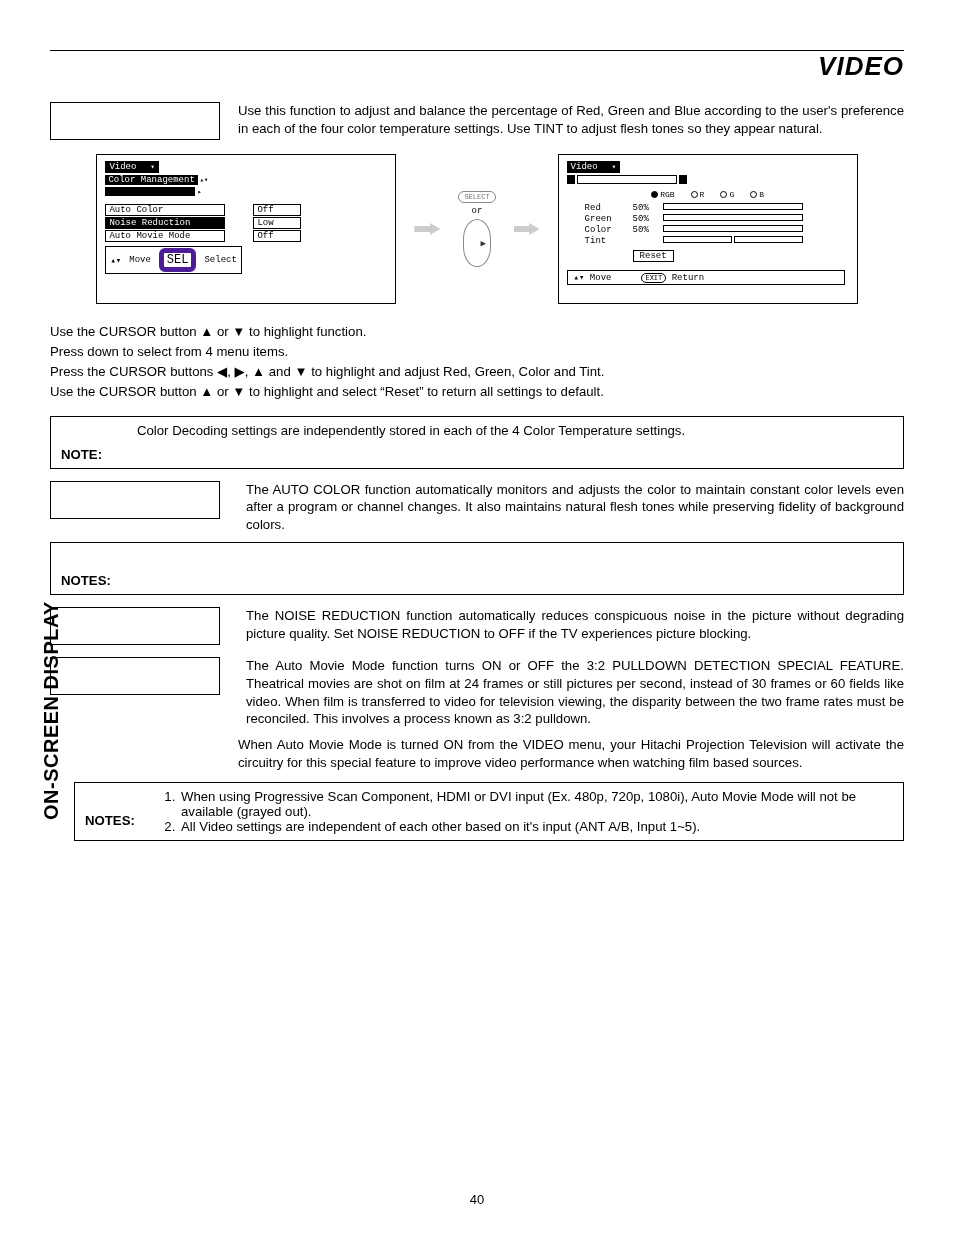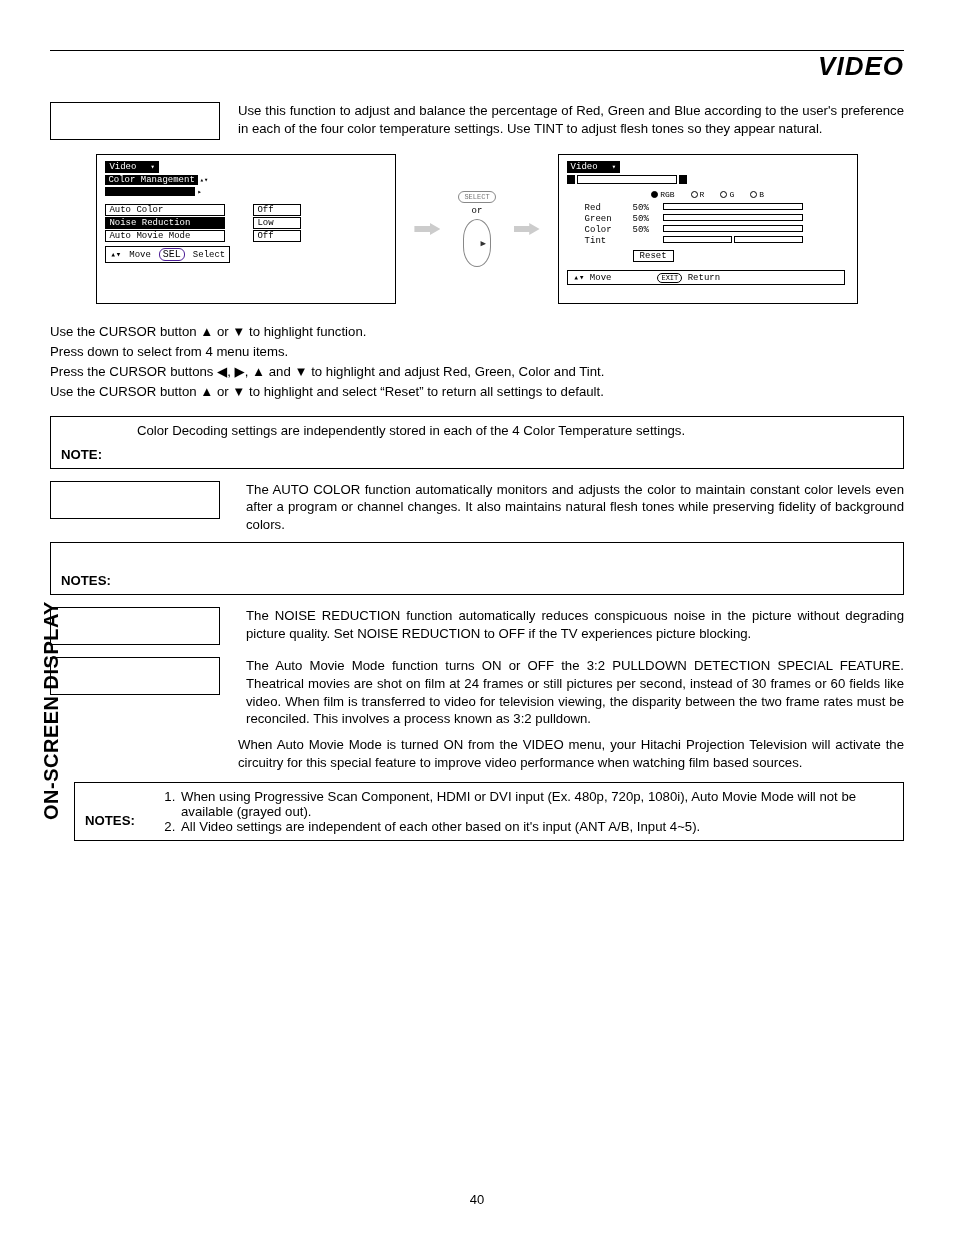--- a/index.html
+++ b/index.html
@@ -66,21 +66,21 @@
     border: 1px solid #000; padding: 0 3px; display: inline-block;
   }
   .osd .sub-hl { background:#000; color:#fff; padding:0 3px; display:inline-block; }
   .osd .sel-mark { font-size:7px; }
   .osd-list { margin-top: 8px; }
   .osd-item { display:flex; align-items:center; margin:1px 0; }
   .osd-item-label { width: 120px; border:1px solid #000; padding:0 3px; }
   .osd-item-label.hl { background:#000; color:#fff; border-color:#000; }
   .osd-item-val { border:1px solid #000; padding:0 3px; margin-left: 28px; width:48px; text-align:left;}
   .osd-foot { border:1px solid #000; padding:1px 4px; margin-top:3px; display:inline-flex; gap:8px; align-items:center;}
-  .osd-foot .pill { border:1px solid #4c1d95; border-radius:6px; padding:0 3px; font-size:10px;}
+  .osd-foot .pill { border:5px solid #4c1d95; border-radius:6px; padding:0 3px; font-size:12px;}
   .arrow-r {
     width: 26px; height: 12px; background:#ccc;
     clip-path: polygon(0 25%, 60% 25%, 60% 0, 100% 50%, 60% 100%, 60% 75%, 0 75%);
   }
   .mid-stack { display:flex; flex-direction:column; align-items:center; font-family:"Courier New",monospace; font-size:9px; gap:3px;}
   .select-btn { border:1.5px solid #888; border-radius:10px; padding:1px 5px; font-size:7px; color:#777;}
   .joystick {
     width:28px; height:48px; border:1px solid #888; border-radius:14px/20px;
     display:flex; align-items:center; justify-content:flex-end; padding-right:4px; color:#333; font-size:9px;
   }
@@ -92,21 +92,21 @@
   .radio-opt .dot.filled { background:#000; }
   .val-row { display:flex; align-items:flex-start; margin:1px 0; font-size:9px; }
   .val-row .lbl { width:48px; }
   .val-row .num { width:30px; }
   .bar { width:140px; height:7px; border:1px solid #000; position:relative; }
   .bar .fill { background:#000; height:100%; }
   .tint-bar { width:140px; height:7px; border:1px solid #000; position:relative; display:flex; }
   .tint-bar .half { width:50%; height:100%; }
   .tint-bar .mark { position:absolute; top:-1px; bottom:-1px; width:4px; background:#fff; border-left:1px solid #000; border-right:1px solid #000; left:calc(50% - 2px);}
   .reset-btn { border:1px solid #000; padding:0 6px; display:inline-block; margin-top:3px;}
-  .osd-r-foot { border:1px solid #000; padding:1px 6px; margin-top:8px; display:flex; align-items:center; gap:46px; width: calc(100% - 4px);}
+  .osd-r-foot { border:1px solid #000; padding:1px 6px; margin-top:8px; display:flex; align-items:center; gap:30px; width: calc(100% - 4px);}
   .osd-r-foot .pill { border:1px solid #000; border-radius:6px; padding:0 3px; font-size:7px;}
 
   .instructions { font-size: 13.2px; line-height: 1.45; margin: 8px 0 14px 0; }
   .instructions p { margin: 1px 0; }
 
   .note-box {
     border: 1.2px solid #000;
     padding: 6px 10px;
     display: flex;
     gap: 14px;
@@ -282,20 +282,20 @@
     <div class="icon-box"></div>
     <div class="feature-text">The Auto Movie Mode function turns ON or OFF the 3:2 PULLDOWN DETECTION SPECIAL FEATURE. Theatrical movies are shot on film at 24 frames or still pictures per second, instead of 30 frames or 60 fields like video.  When film is transferred to video for television viewing, the disparity between the two frame rates must be reconciled.  This involves a process known as 3:2 pulldown.</div>
   </div>
   <div class="feature-text2">When Auto Movie Mode is turned ON from the VIDEO menu, your Hitachi Projection Television will activate the circuitry for this special feature to improve video performance when watching film based sources.</div>
 
   <div class="note-box indent">
     <div class="note-label">NOTES:</div>
     <div class="note-body">
       <ol>
         <li>When using Progressive Scan Component, HDMI or DVI input (Ex. 480p, 720p, 1080i), Auto Movie Mode will not be available (grayed out).</li>
-        <li>All Video settings are independent of each other based on it's input (ANT A/B, Input 4~5).</li>
+        <li>All Video settings are independent of each other based on it's input (ANT A/B, Input 1~5).</li>
       </ol>
     </div>
   </div>
 
 </div>
 
 <div class="page-num">40</div>
 
 </body></html>

